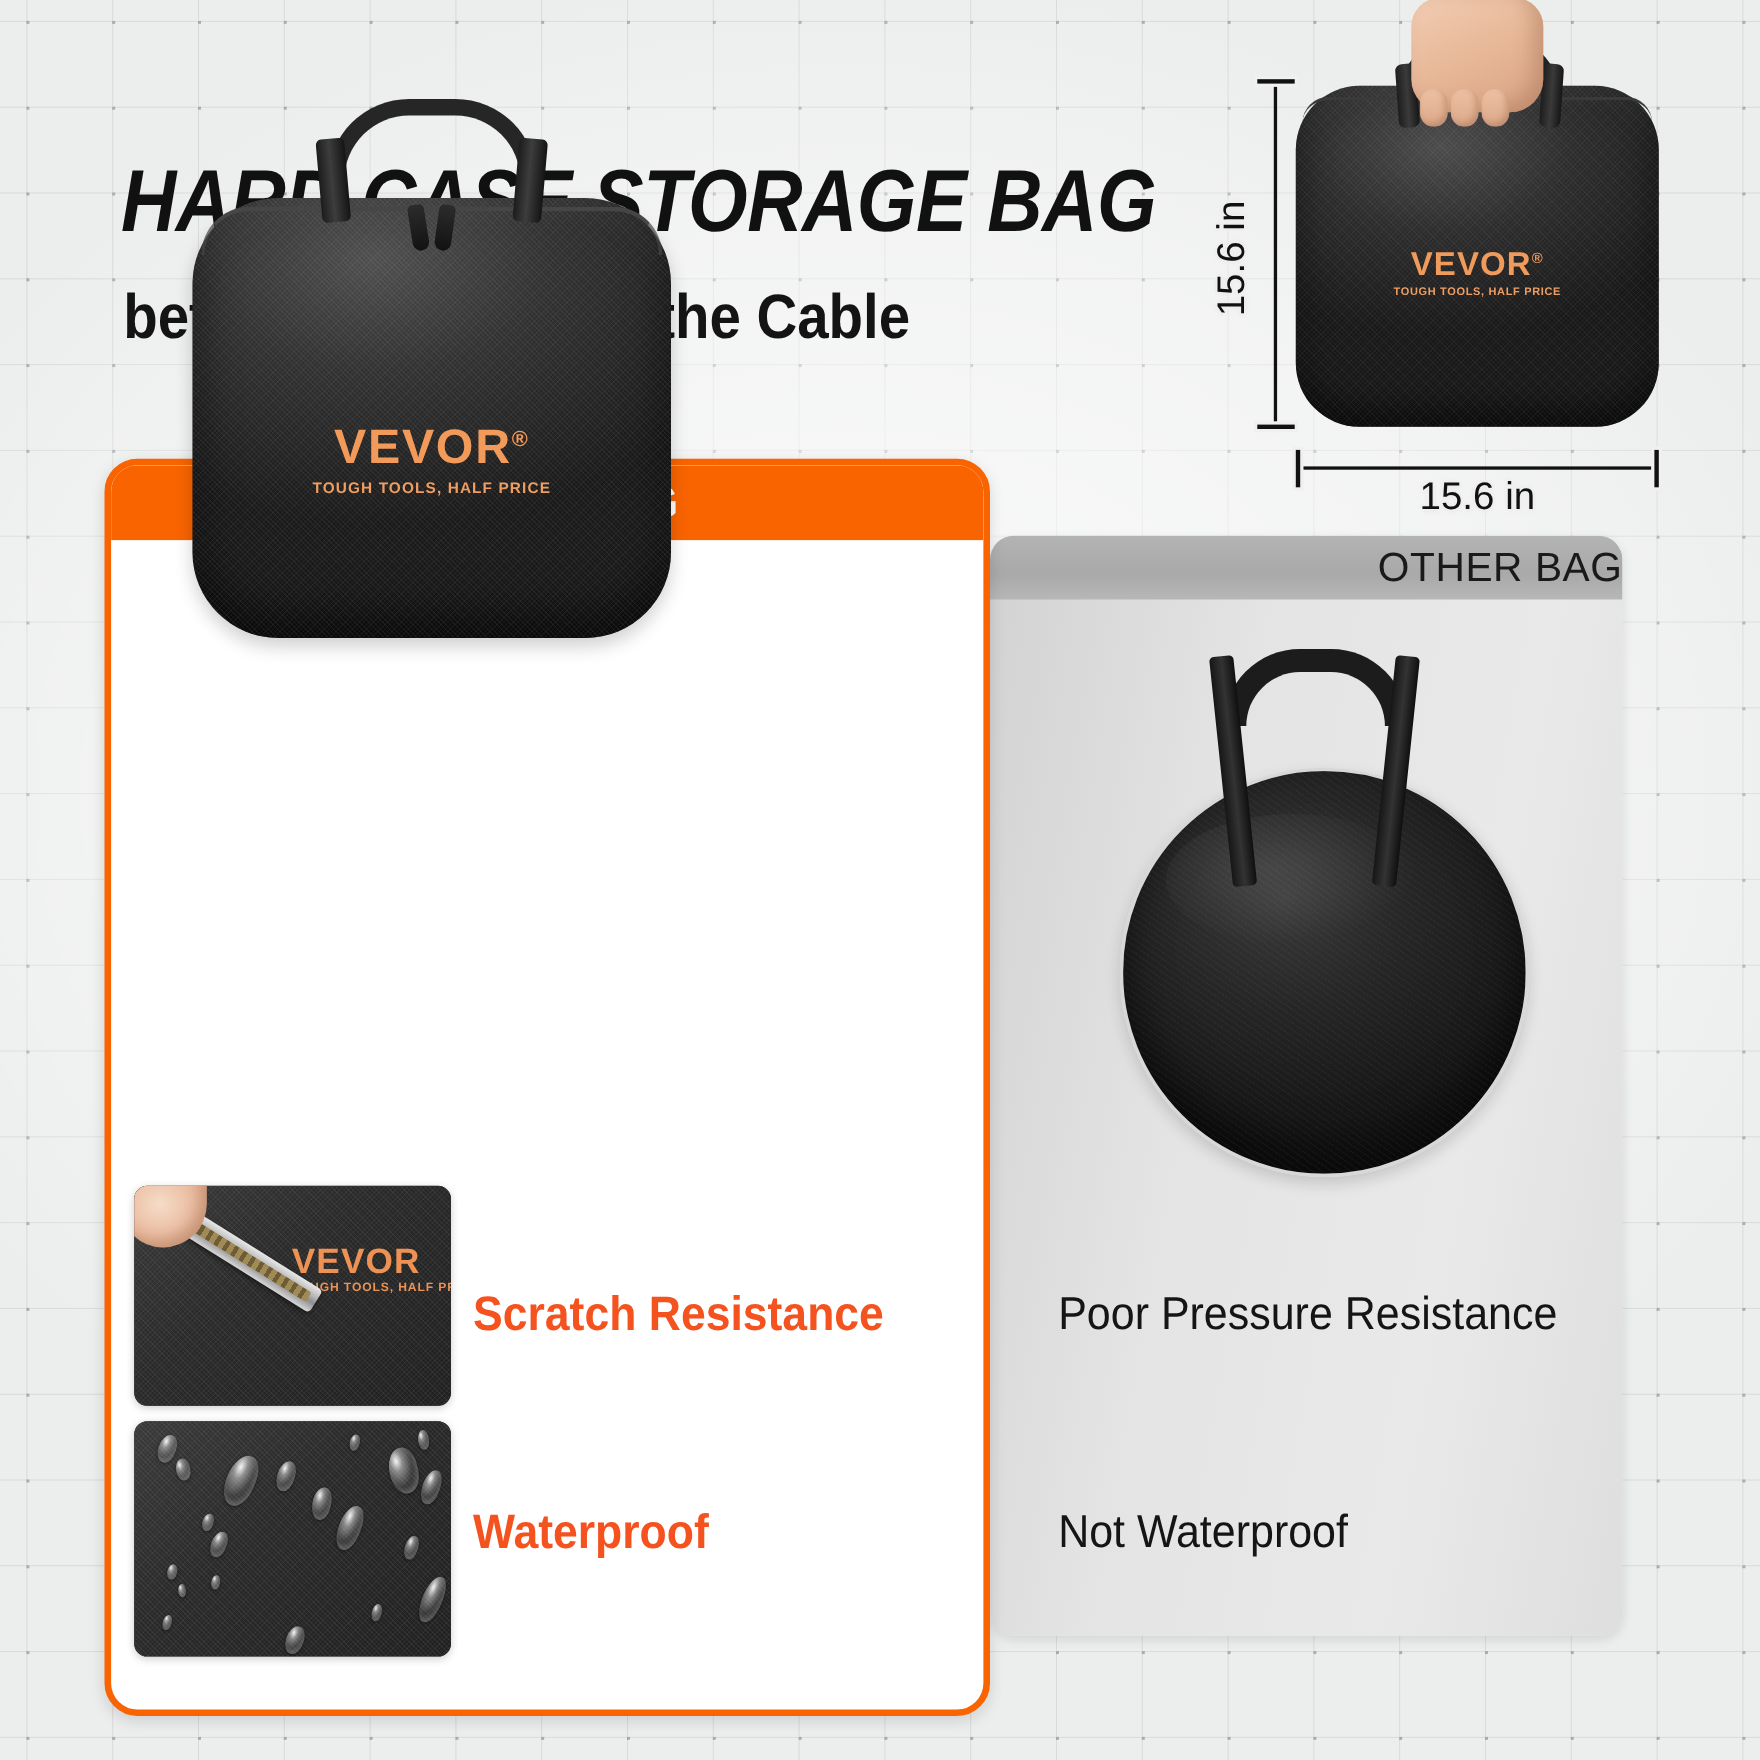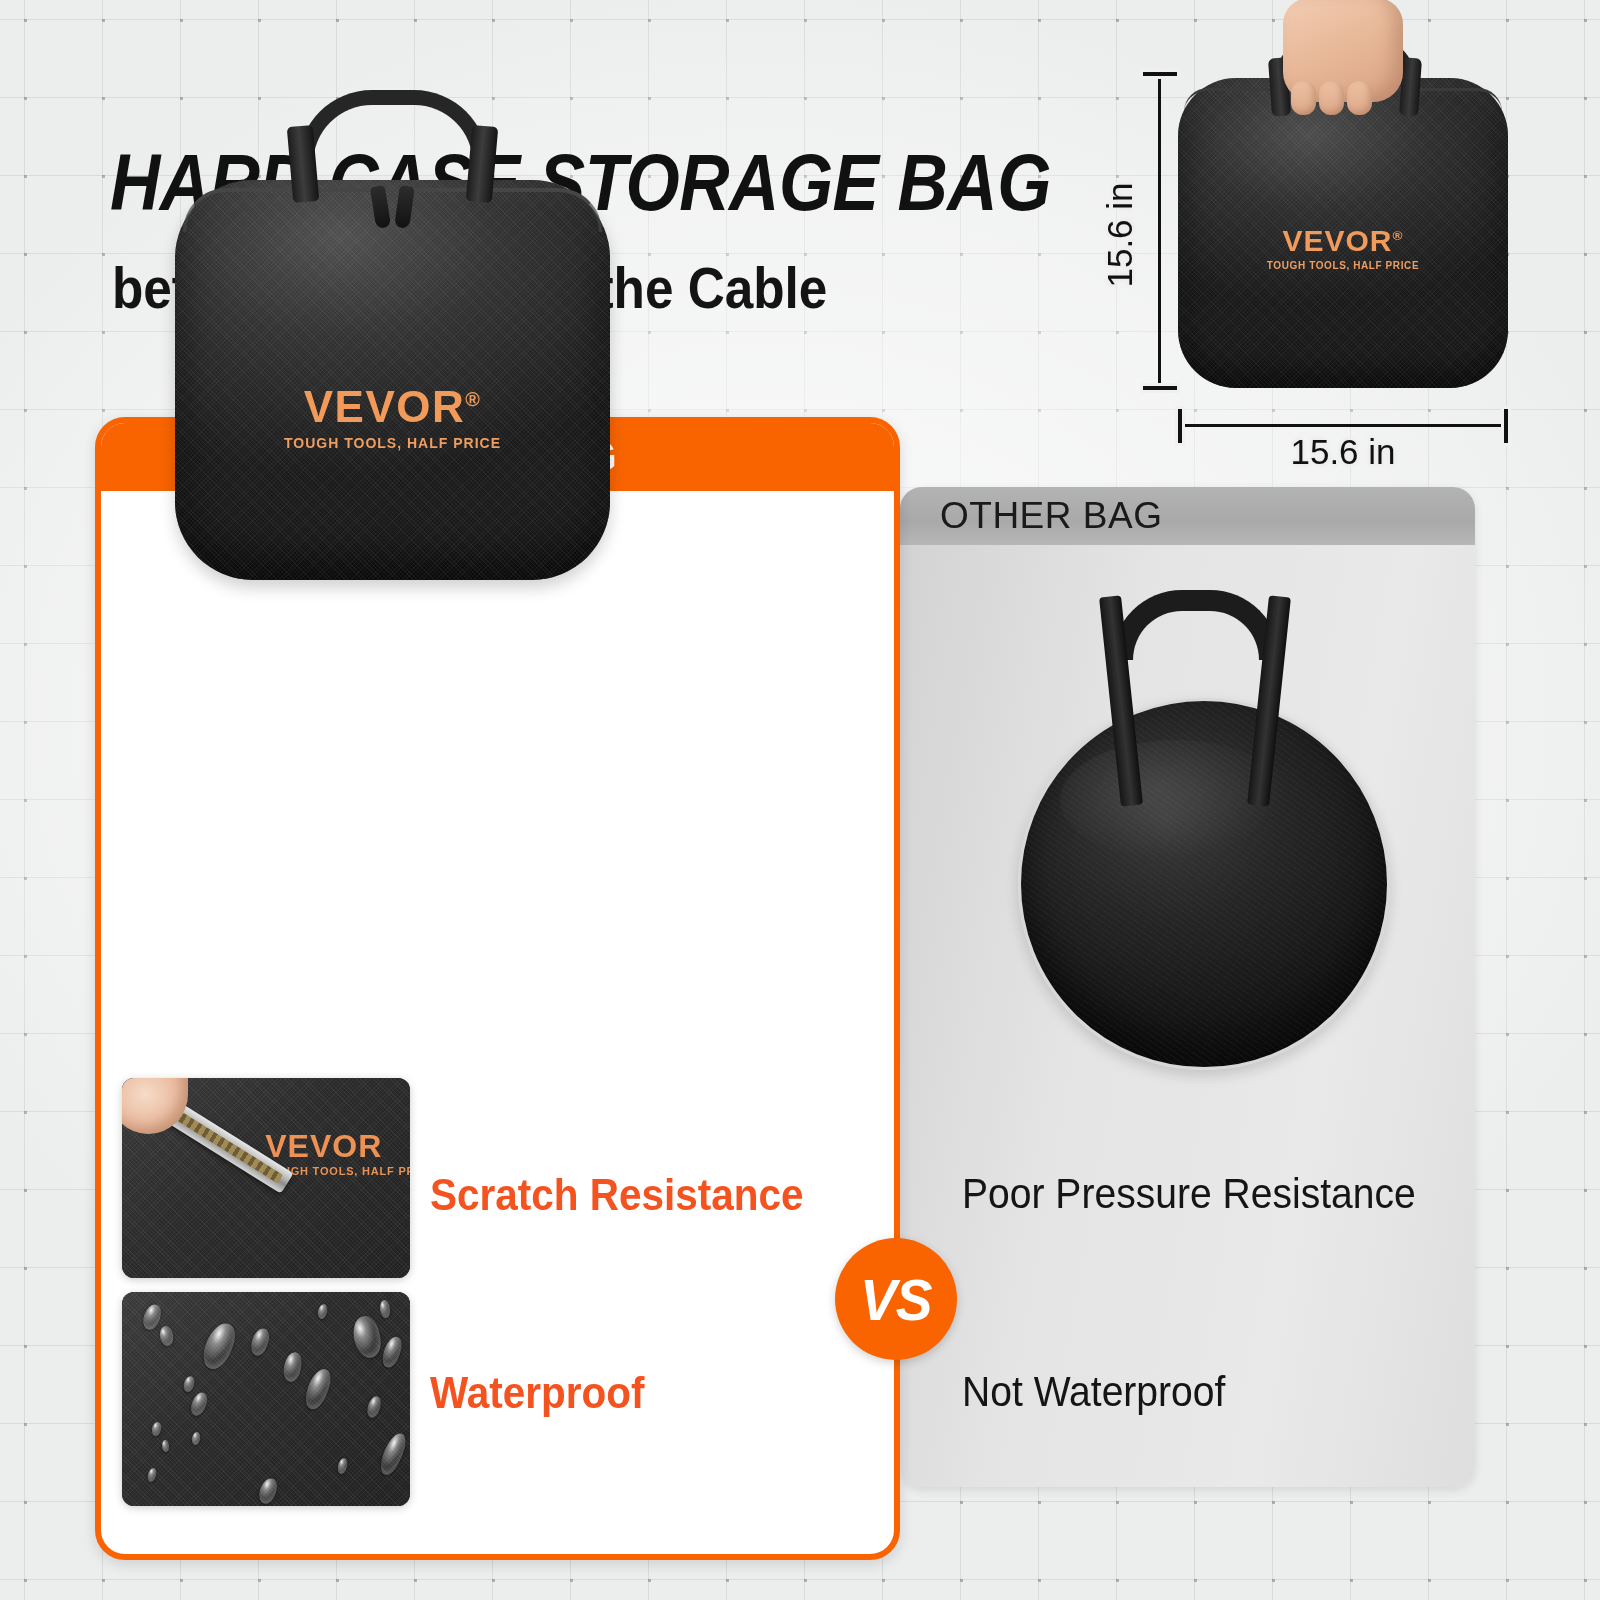--- a/index.html
+++ b/index.html
@@ -223,21 +223,21 @@
     border-radius: 22px;
     background: linear-gradient(100deg, #d2d2d2 0%, #e4e4e4 35%, #e9e9e9 70%, #dedede 100%);
     box-shadow: 0 3px 10px rgba(0,0,0,0.10);
     overflow: hidden;
   }
   .panel-other-header {
     height: 58px;
     background: linear-gradient(180deg, #b3b3b3 0%, #a9a9a9 60%, #b7b7b7 100%);
     display: flex;
     align-items: center;
-    justify-content: flex-start;
+    justify-content: flex-end;
   }
   .panel-other-header .ttl {
     font-size: 37px;
     color: #1a1a1a;
     letter-spacing: 0.5px;
     padding-left: 40px;
   }
 
   .panel-vevor {
     position: absolute;
@@ -670,17 +670,14 @@
     <div class="drop" style="left:216px; top:166px; width:9px;  height:16px; transform:rotate(12deg);"></div>
     <div class="drop" style="left:26px;  top:176px; width:8px;  height:14px; transform:rotate(14deg);"></div>
     <div class="drop" style="left:138px; top:186px; width:16px; height:26px; transform:rotate(18deg);"></div>
   </div>
 
   <div class="feat feat-good lbl-scratch">Scratch Resistance</div>
   <div class="feat feat-good lbl-water">Waterproof</div>
   <div class="feat feat-bad lbl-poor">Poor Pressure Resistance</div>
   <div class="feat feat-bad lbl-notwp">Not Waterproof</div>
 
-  <div class="vs-badge">
-    <span class="vs-txt">VS</span>
-  </div>
 
 </div>
 
 </body></html>

